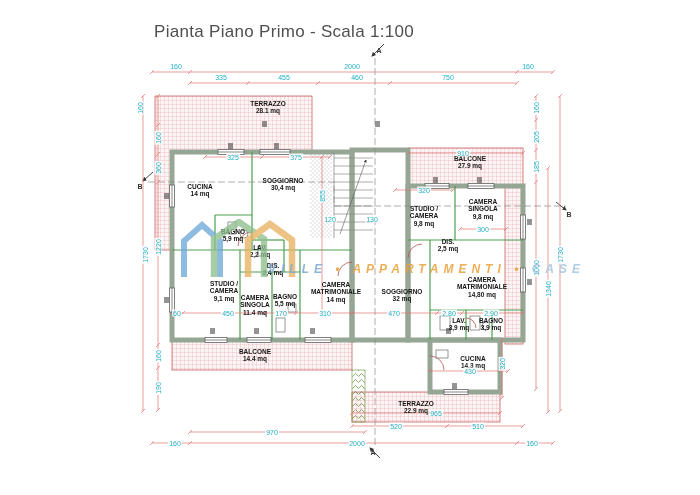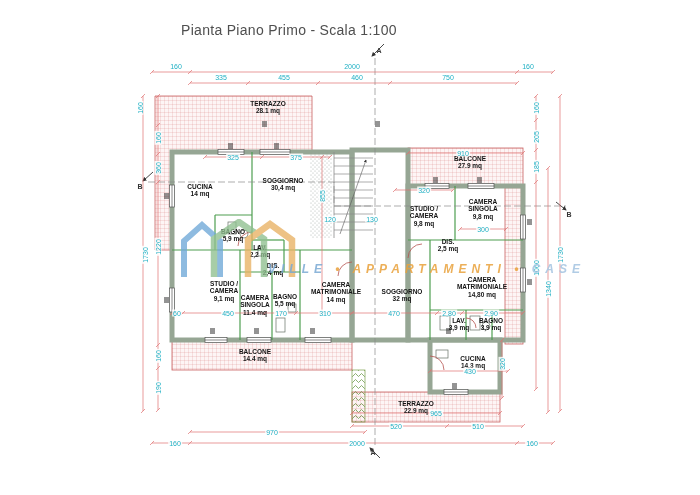--- a/index.html
+++ b/index.html
@@ -1,18 +1,18 @@
 <!DOCTYPE html>
 <html><head>
 <meta charset="utf-8">
 <style>
   html,body{margin:0;padding:0;background:#fff;}
   .canvas{position:relative;width:700px;height:495px;background:#fff;overflow:hidden;
           font-family:"Liberation Sans",sans-serif;}
-  .title{position:absolute;left:181px;top:22px;font-size:14px;color:#4f4f4f;letter-spacing:.3px;}
+  .title{position:absolute;left:154px;top:22px;font-size:17px;color:#4f4f4f;letter-spacing:.3px;}
   .plan-svg{position:absolute;left:0;top:0;}
   .room{position:absolute;transform:translateX(-50%);display:flex;flex-direction:column;align-items:center;
         font-size:6.5px;line-height:1.15;color:#141414;font-weight:600;max-width:56px;text-align:center;z-index:3;}
   .dim{position:absolute;font-size:7px;color:#1fb0c4;line-height:1;background:rgba(255,255,255,.85);
        padding:0 1px;transform:translate(-50%,-50%);z-index:3;white-space:nowrap;}
   .dim.v{transform:translate(-50%,-50%) rotate(-90deg);}
   .sec{position:absolute;font-size:7px;font-weight:700;color:#333;transform:translate(-50%,-50%);z-index:4;}
   .watermark{position:absolute;left:0;top:0;width:700px;height:495px;z-index:5;pointer-events:none;}
   .wm-brand{position:absolute;left:256px;top:211px;font-family:"Liberation Serif",serif;font-weight:700;
             font-size:52px;letter-spacing:1px;color:rgba(130,170,125,.48);

